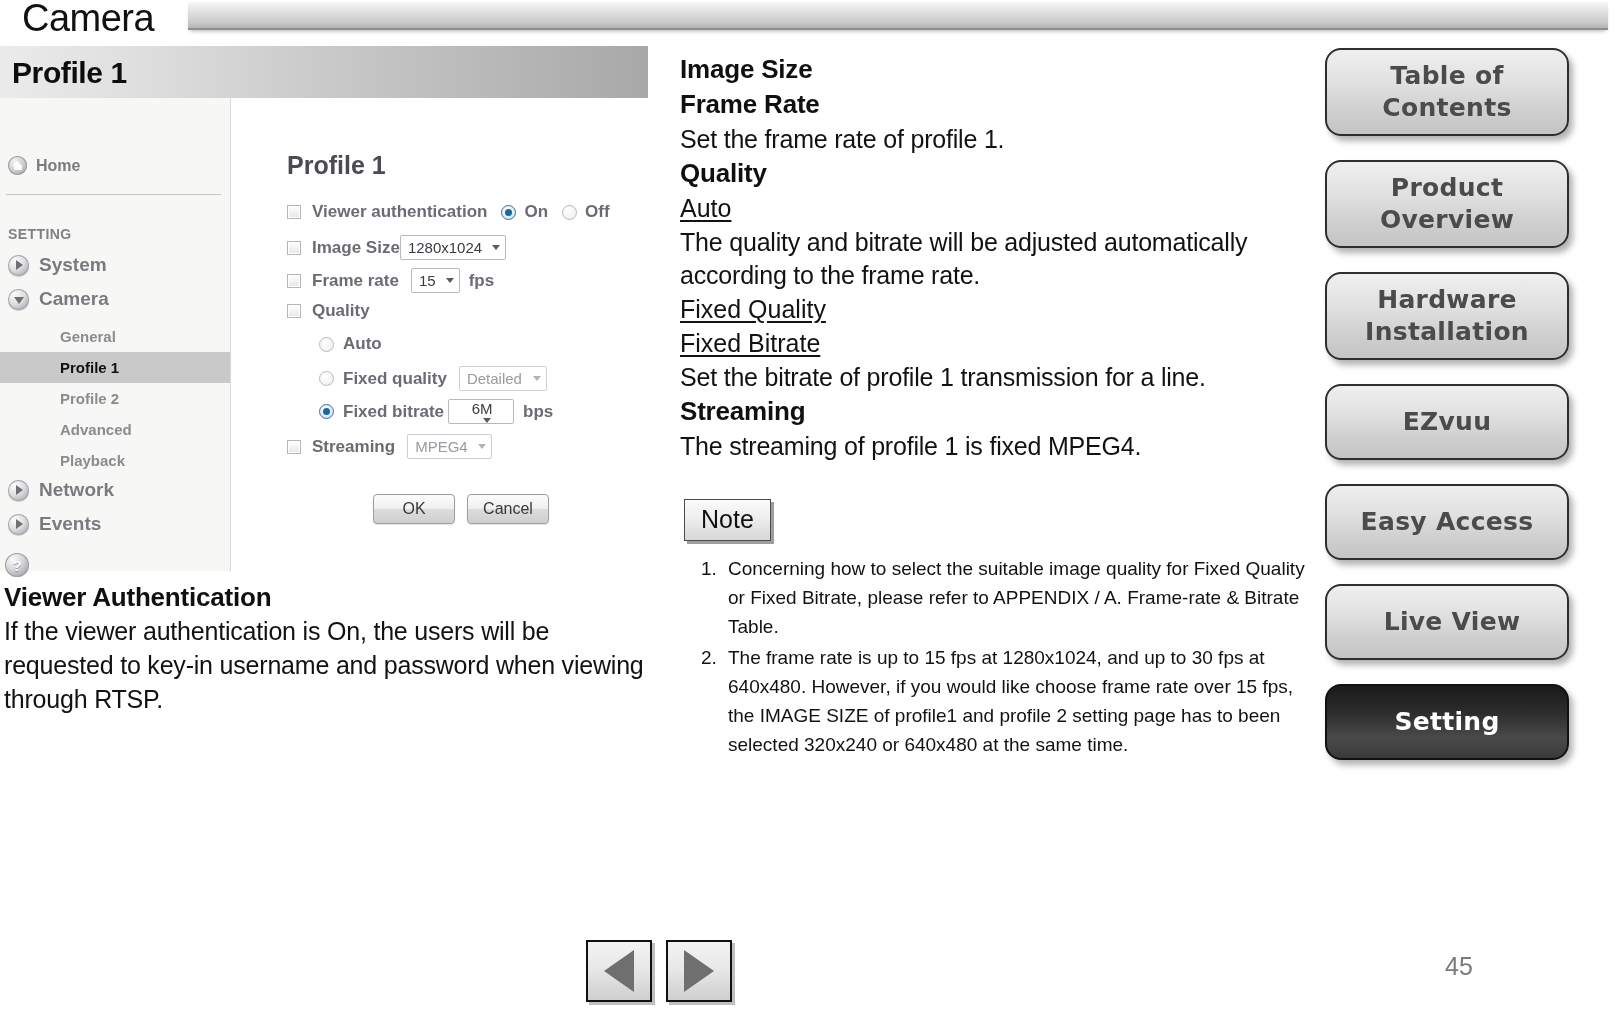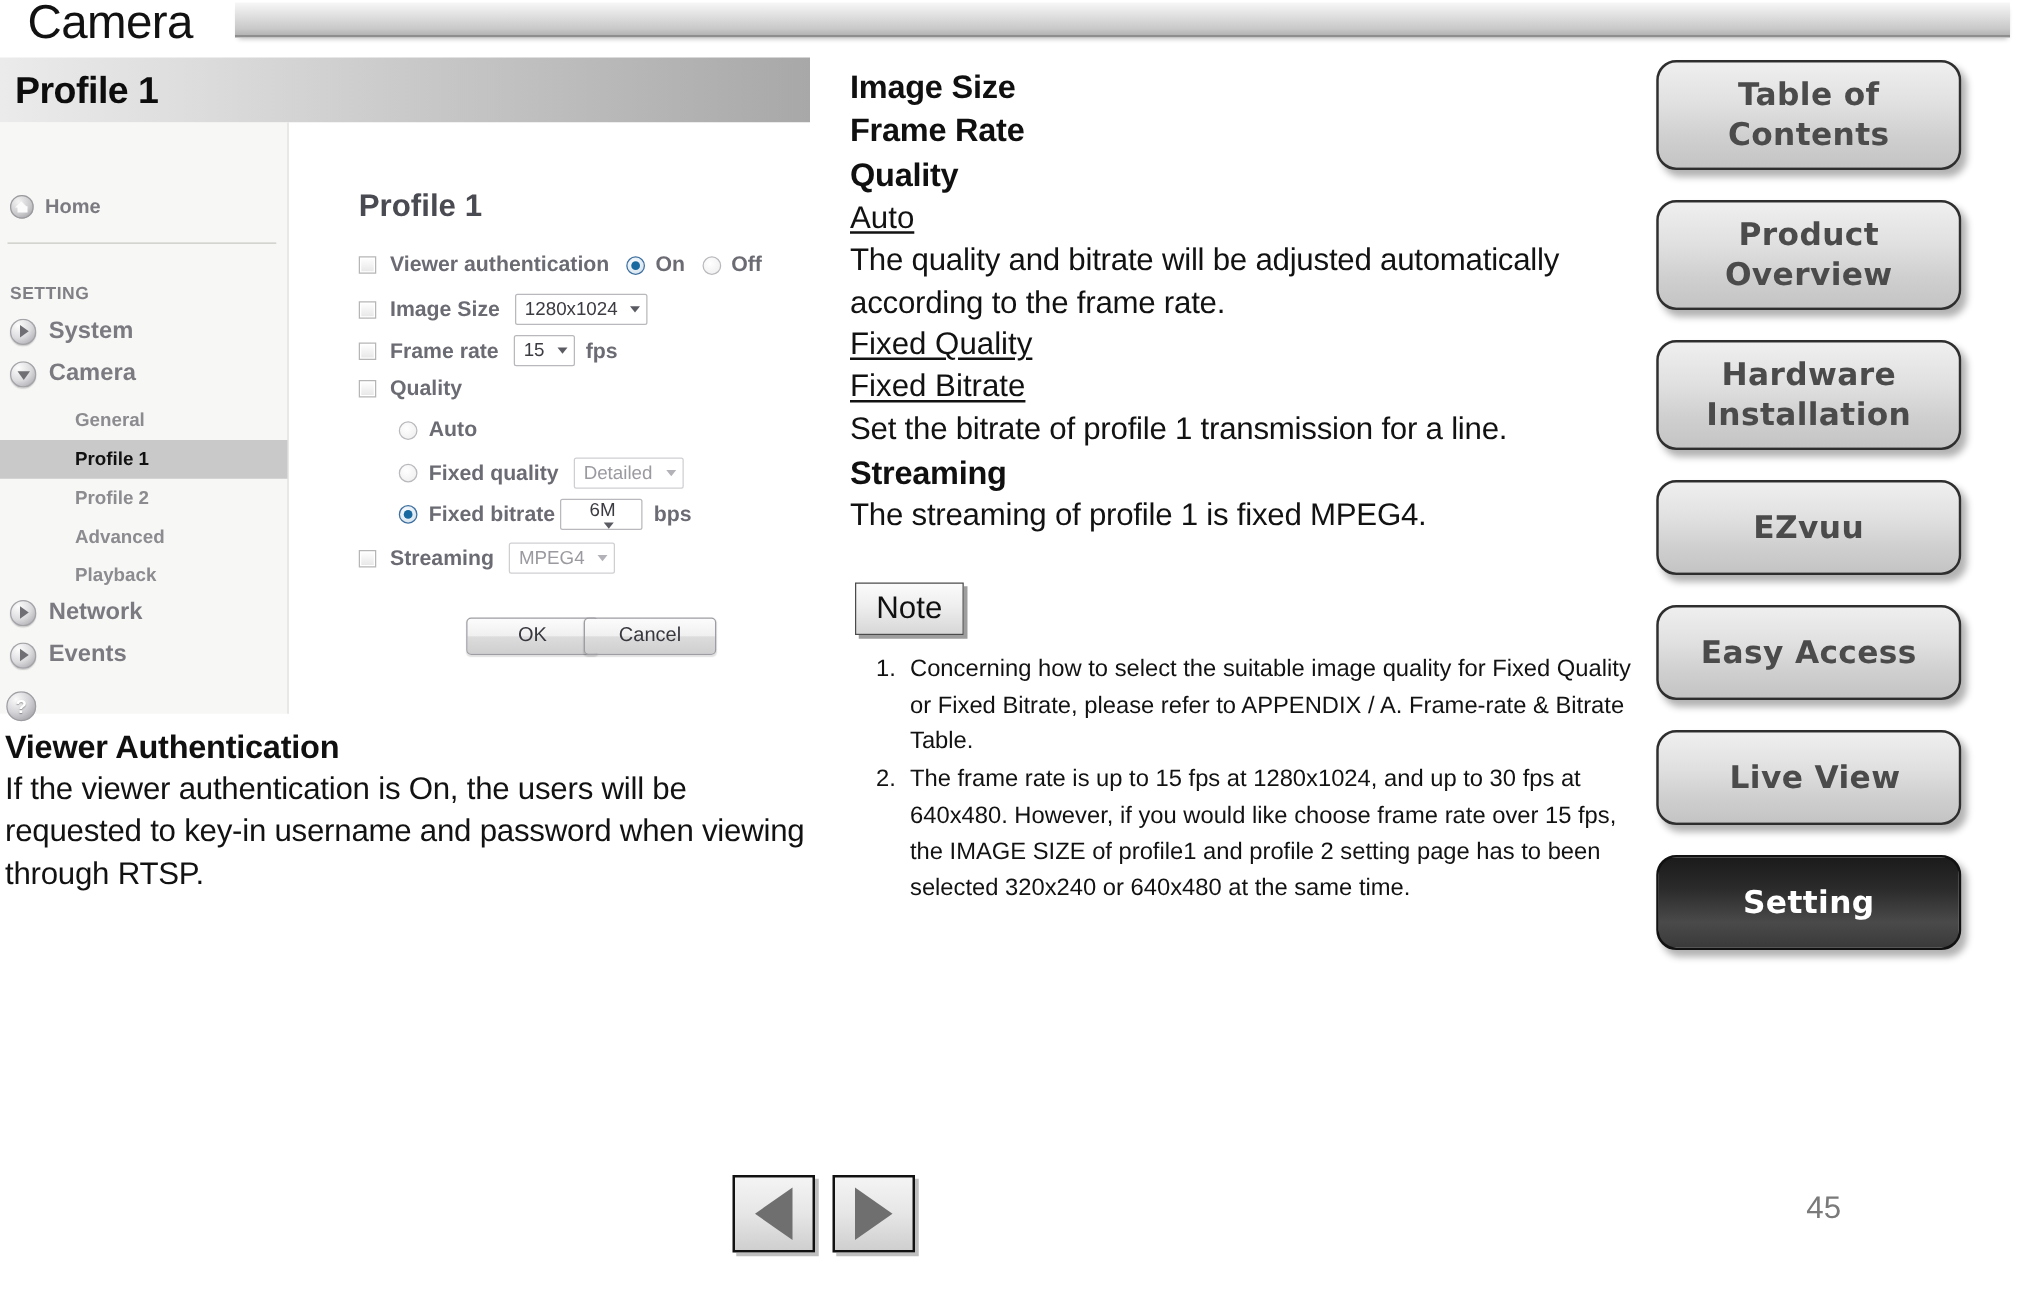--- a/index.html
+++ b/index.html
@@ -160,21 +160,21 @@
   .caret {
     width:0;height:0;margin-left:10px;
     border-left:4.5px solid transparent;border-right:4.5px solid transparent;
     border-top:5px solid #5a5a62;
   }
   .caret.dim { border-top-color:#b2b2b8; }
   .funit { font-size:17px; font-weight:bold; color:#6b6b73; margin-left:9px; }
 
   .fbtn {
     position:absolute;
-    height:28px; min-width:72px; padding:0 16px;
+    height:28px; min-width:72px; padding:0 4px;
     border:1px solid #9d9da3; border-radius:4px;
     background:linear-gradient(to bottom,#fcfcfc 0%,#f0f0f0 48%,#dcdcdc 52%,#cfcfcf 100%);
     font-size:16px; color:#37373e; font-weight:normal;
     display:flex;align-items:center;justify-content:center;
     box-shadow:0 1px 1px rgba(0,0,0,0.12);
   }
 
   
   #left-body { position:absolute; left:4px; top:580px; width:640px; }
   .doc-h {
@@ -317,21 +317,21 @@
       <span class="flabel">Viewer authentication</span>
       <span class="frad on" style="margin-left:14px;"></span>
       <span class="flabel" style="margin-left:8px;">On</span>
       <span class="frad" style="margin-left:14px;"></span>
       <span class="flabel" style="margin-left:8px;">Off</span>
     </div>
 
     <div class="frow" style="top:137px;">
       <span class="fchk"></span>
       <span class="flabel">Image Size</span>
-      <span class="fsel" style="margin-left:12px;min-width:86px;">
+      <span class="fsel" style="min-width:86px;">
         <span>1280x1024</span>
         <span class="caret"></span>
       </span>
     </div>
 
     <div class="frow" style="top:170px;">
       <span class="fchk"></span>
       <span class="flabel">Frame rate</span>
       <span class="fsel" style="margin-left:12px;min-width:32px;">
         <span>15</span>
@@ -386,20 +386,21 @@
 <div id="left-body">
   <div class="doc-h">Viewer Authentication</div>
   <div class="doc-p">If the viewer authentication is On, the users will be requested to key-in username and password when viewing through RTSP.</div>
 </div>
 
 <div id="right-col">
 
   <div class="doc-h">Image Size</div>
 
   <div class="doc-h">Frame Rate</div>
+  <div class="doc-p">Set the frame rate of profile 1.</div>
 
   <div class="doc-h">Quality</div>
   <div><span class="doc-u">Auto</span></div>
   <div class="doc-p">The quality and bitrate will be adjusted automatically according to the frame rate.</div>
 
   <div><span class="doc-u">Fixed Quality</span></div>
 
   <div><span class="doc-u">Fixed Bitrate</span></div>
   <div class="doc-p">Set the bitrate of profile 1  transmission for a line.</div>
 

